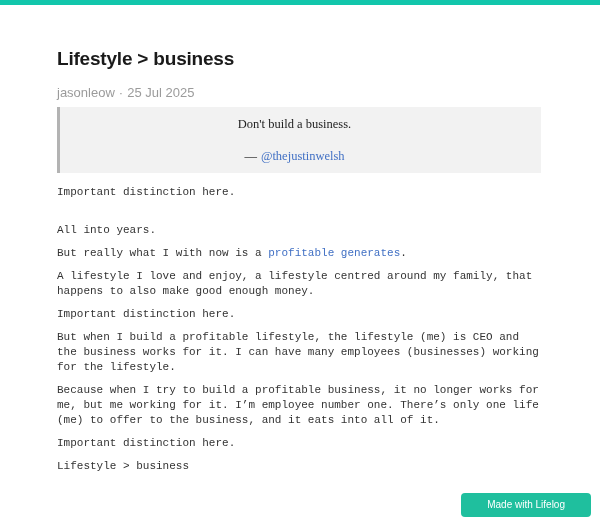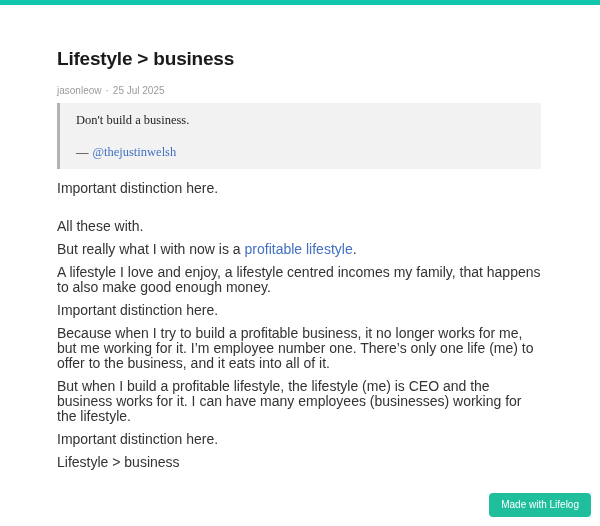--- a/index.html
+++ b/index.html
@@ -23,57 +23,58 @@
     margin: 0;
     padding-top: 42px;
     font-size: 19px;
     line-height: 23px;
     font-weight: bold;
     color: #1a1a1a;
     letter-spacing: -0.2px;
   }
   .meta {
     margin-top: 15px;
-    font-size: 10px;
+    font-size: 13px;
     color: #9b9b9b;
   }
   .meta .sep { margin: 0 4px; }
   .meta a { color: #9b9b9b; text-decoration: none; }
   blockquote.quote {
     margin: 7px 0 12px 0;
     background: var(--quote_bg, #f2f2f2);
     border-left: 3px solid var(--quote_border, #b3b3b3);
-    padding: 9px 16px 9px 16px;
+    padding: 9px 16px 9px 4px;
     font-family: "Liberation Serif", serif;
     font-size: 12.5px;
     line-height: 16px;
     color: #222222;
+    text-align: center;
   }
   .article-body p {
     margin: 8px 0;
-    font-family: Liberation Sans, sans-serif;
-    font-size: 14px;
+    font-family: Liberation Mono, monospace;
+    font-size: 11px;
     line-height: 15px;
     color: #333333;
   }
   a.link {
     color: var(--link, #4170c4);
     text-decoration: none;
     cursor: pointer;
   }
   .quote .dash { margin-right: 4px; }
   .badge {
     position: absolute;
     right: 9px;
     bottom: 9px;
     background: var(--badge_bg, #1fbf9e);
     color: #ffffff;
     font-size: 10px;
     line-height: 10px;
-    padding: 7px 12px;
+    padding: 7px 26px;
     border-radius: 4px;
     text-decoration: none;
     cursor: pointer;
   }
 </style>
 </head>
 <body>
 
 <div class="top-bar"></div>
 
@@ -86,25 +87,25 @@
   </div>
 
   <blockquote class="quote">
     <span>Don't build a business.</span><br>
     <br>
     <span class="dash">—</span><a class="link">@thejustinwelsh</a>
   </blockquote>
 
   <div class="article-body">
     <p>Important distinction here.</p>
-    <p><br><span>All these with.</span></p>
-    <p><span>But really what I with now is a </span><a class="link">profitable lifestyle</a><span>.</span></p>
-    <p>A lifestyle I love and enjoy, a lifestyle centred incomes my family, that happens to also make good enough money.</p>
+    <p><br><span>All into years.</span></p>
+    <p><span>But really what I with now is a </span><a class="link">profitable generates</a><span>.</span></p>
+    <p>A lifestyle I love and enjoy, a lifestyle centred around my family, that happens to also make good enough money.</p>
     <p>Important distinction here.</p>
+    <p>But when I build a profitable lifestyle, the lifestyle (me) is CEO and the business works for it. I can have many employees (businesses) working for the lifestyle.</p>
     <p>Because when I try to build a profitable business, it no longer works for me, but me working for it. I’m employee number one. There’s only one life (me) to offer to the business, and it eats into all of it.</p>
-    <p>But when I build a profitable lifestyle, the lifestyle (me) is CEO and the business works for it. I can have many employees (businesses) working for the lifestyle.</p>
     <p>Important distinction here.</p>
     <p>Lifestyle &gt; business</p>
   </div>
 
 </main>
 
 <a class="badge">Made with Lifelog</a>
 
 </body></html>

